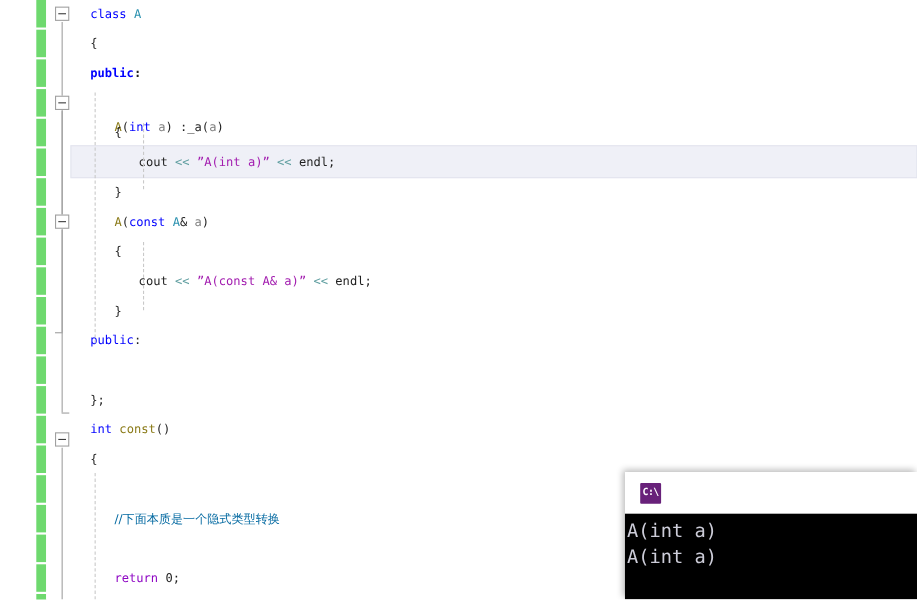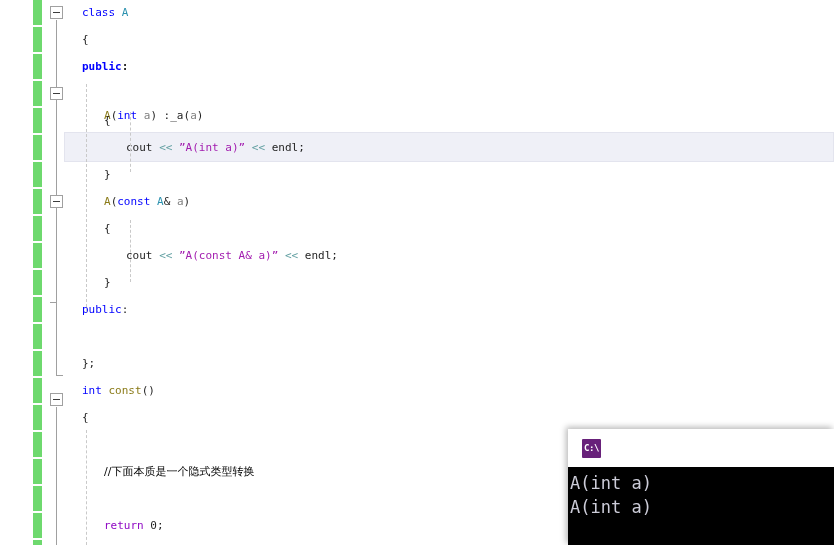--- a/index.html
+++ b/index.html
@@ -123,21 +123,21 @@
 
   
   .k   { color: #0000ff; }            
   .ctl { color: #8f08c4; }            
   .typ { color: #2b91af; }            
   .fn  { color: #8a7a17; }            
   .str { color: #a21caf; }            
   .op  { color: #5f9ea0; }            
   .id  { color: #808080; }            
   .plain { color: #1f1f1f; }
-  .cmt { color: #000000; font-family: "DejaVu Sans", "Liberation Sans", sans-serif; }
+  .cmt { color: #0369a1; font-family: "DejaVu Sans", "Liberation Sans", sans-serif; }
 
   
   #console-window {
     position: absolute;
     left: 568px;
     top: 429px;
     width: 266px;
     height: 116px;
     box-shadow: -2px -2px 6px rgba(0,0,0,0.28);
     overflow: hidden;

